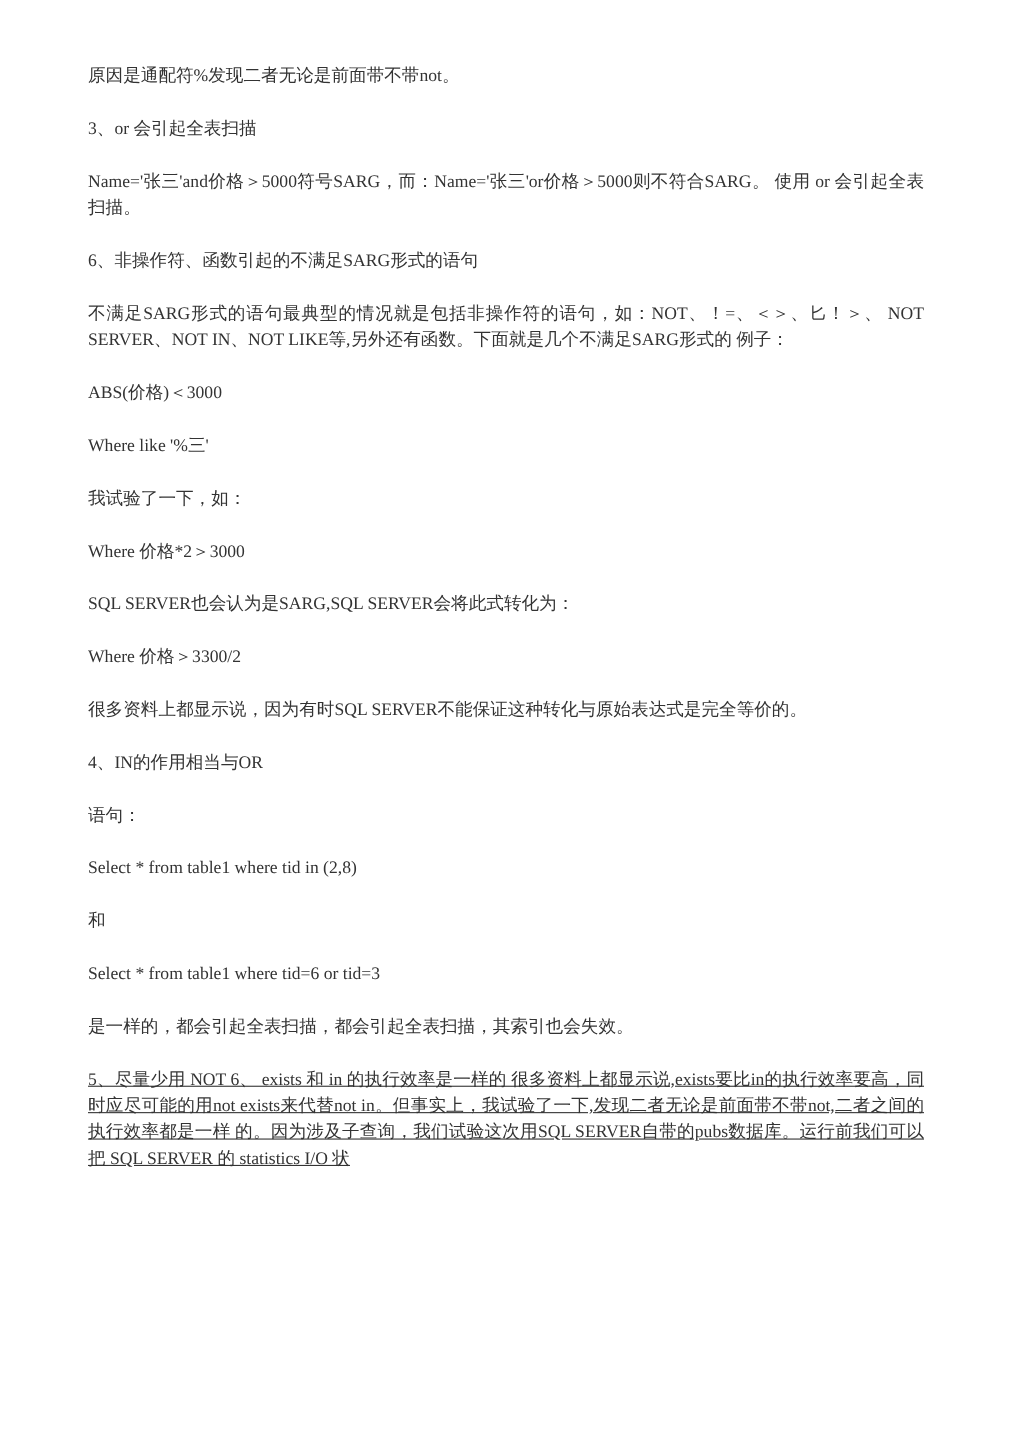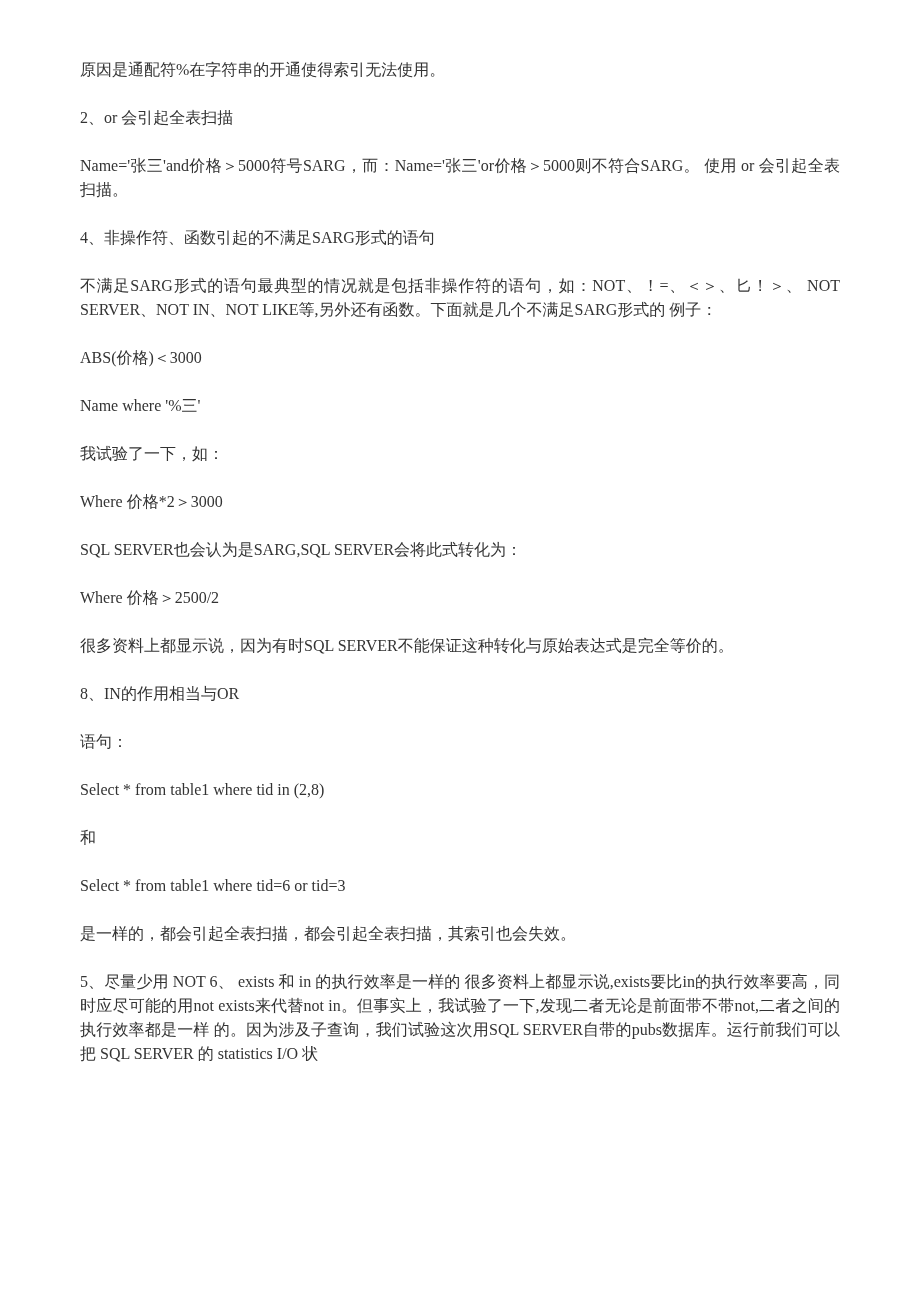--- a/index.html
+++ b/index.html
@@ -16,36 +16,37 @@
     font-size: 16px;
     color: #333333;
     line-height: 1.5;
   }
   p {
     margin: 0 0 24px 0;
     text-align: justify;
   }
   p:last-child {
     margin-bottom: 16px;
+    text-decoration: underline;
   }
 </style>
 </head>
 <body>
 
-<p>原因是通配符%在字符串的开通使得索引无法使用。</p>
-<p>2、or 会引起全表扫描</p>
+<p>原因是通配符%发现二者无论是前面带不带not。</p>
+<p>3、or 会引起全表扫描</p>
 <p>Name='张三'and价格＞5000符号SARG，而：Name='张三'or价格＞5000则不符合SARG。  使用  or 会引起全表扫描。</p>
-<p>4、非操作符、函数引起的不满足SARG形式的语句</p>
+<p>6、非操作符、函数引起的不满足SARG形式的语句</p>
 <p>不满足SARG形式的语句最典型的情况就是包括非操作符的语句，如：NOT、！=、＜＞、匕！＞、  NOT SERVER、NOT IN、NOT LIKE等,另外还有函数。下面就是几个不满足SARG形式的  例子：</p>
 <p>ABS(价格)＜3000</p>
-<p>Name where '%三'</p>
+<p>Where like '%三'</p>
 <p>我试验了一下，如：</p>
 <p>Where 价格*2＞3000</p>
 <p>SQL SERVER也会认为是SARG,SQL SERVER会将此式转化为：</p>
-<p>Where 价格＞2500/2</p>
+<p>Where 价格＞3300/2</p>
 <p>很多资料上都显示说，因为有时SQL SERVER不能保证这种转化与原始表达式是完全等价的。</p>
-<p>8、IN的作用相当与OR</p>
+<p>4、IN的作用相当与OR</p>
 <p>语句：</p>
 <p>Select * from table1 where tid in (2,8)</p>
 <p>和</p>
 <p>Select * from table1 where tid=6 or tid=3</p>
 <p>是一样的，都会引起全表扫描，都会引起全表扫描，其索引也会失效。</p>
 <p>5、尽量少用 NOT 6、 exists 和 in 的执行效率是一样的 很多资料上都显示说,exists要比in的执行效率要高，同时应尽可能的用not exists来代替not in。但事实上，我试验了一下,发现二者无论是前面带不带not,二者之间的执行效率都是一样 的。因为涉及子查询，我们试验这次用SQL SERVER自带的pubs数据库。运行前我们可以  把 SQL SERVER 的  statistics I/O 状</p>
 
 </body></html>

